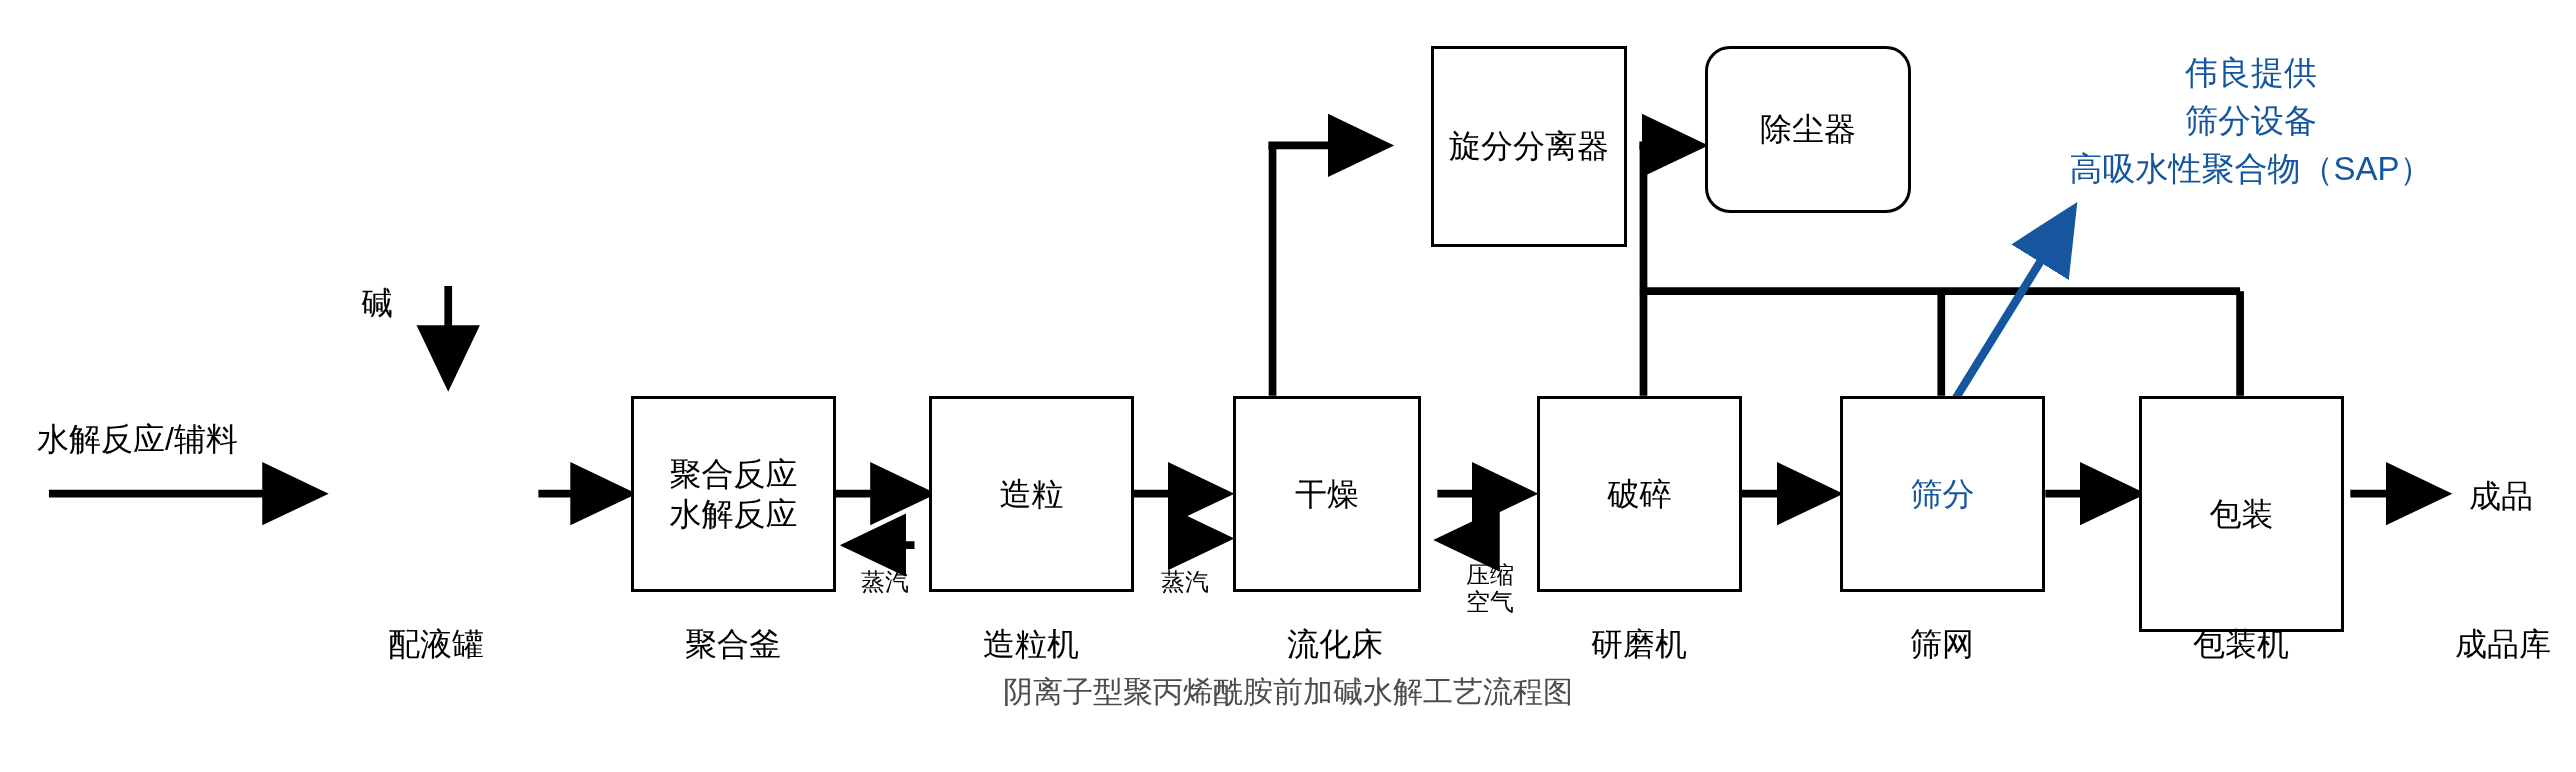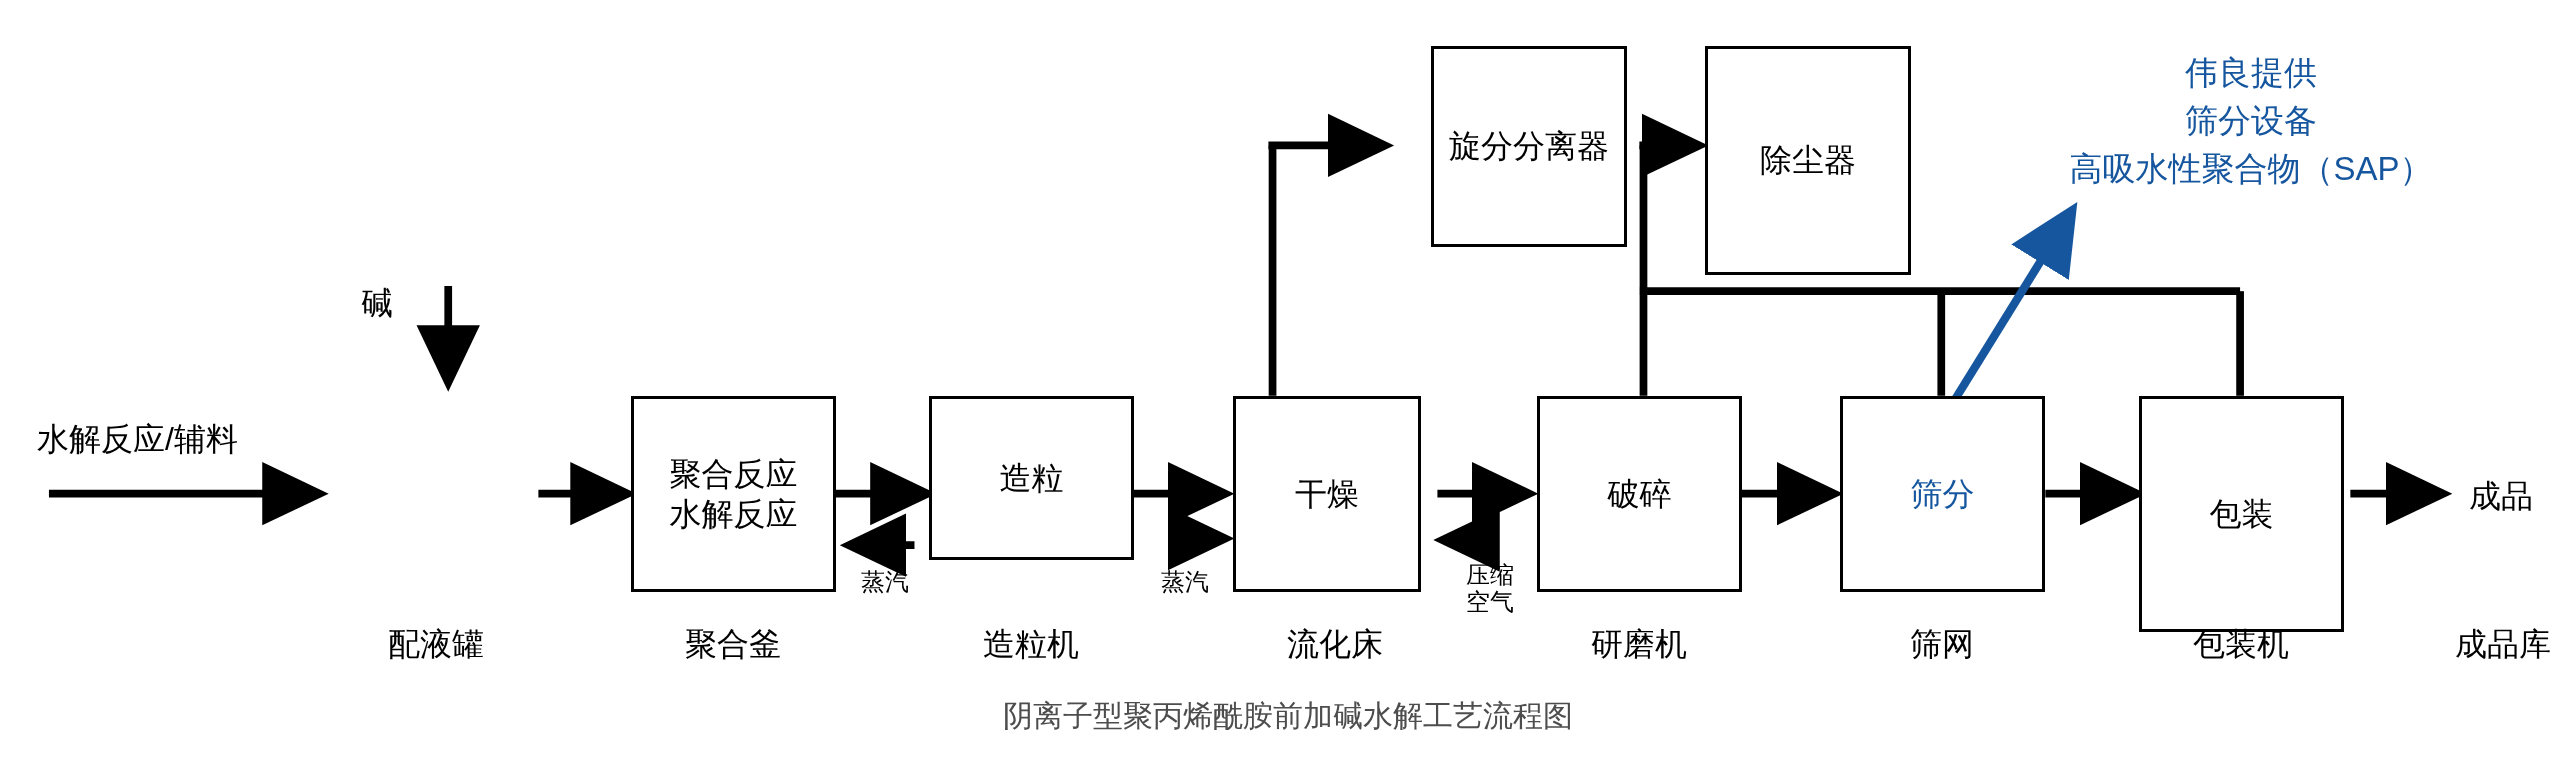--- a/index.html
+++ b/index.html
@@ -160,31 +160,31 @@
       <line x1="4348" y1="565" x2="4348" y2="768"></line>
     </g>
 
     <line x1="3762" y1="828" x2="4022" y2="408" stroke="#15569F" stroke-width="16" marker-end="url(#ahb)"></line>
   </svg>
 
   <div class="abox" style="left:1391px; top:46px; width:196px; height:201px;margin-left:40px;">
     <span class="bline">旋分分离器</span>
   </div>
 
-  <div class="abox" style="left:1705px; top:46px; width:206px; height:229px;">
+  <div class="abox" style="left:1705px; top:46px; width:206px; height:167px;border-radius:25px;">
     <span class="bline">除尘器</span>
   </div>
 
 
   <div class="pbox" style="left:631px; top:396px; width:205px; height:196px;">
     <span class="bline">聚合反应</span>
     <span class="bline">水解反应</span>
   </div>
 
-  <div class="pbox" style="left:929px; top:396px; width:205px; height:164px;">
+  <div class="pbox" style="left:929px; top:396px; width:205px; height:196px;">
     <span class="bline">造粒</span>
   </div>
 
   <div class="pbox" style="left:1233px; top:396px; width:188px; height:196px;">
     <span class="bline">干燥</span>
   </div>
 
   <div class="pbox" style="left:1537px; top:396px; width:205px; height:196px;">
     <span class="bline">破碎</span>
   </div>
@@ -220,16 +220,16 @@
   </div>
 
   <div class="flowtext" style="left:2469px; top:475px;">成品</div>
 
   <div class="annot" style="left:2251px; top:49px;">
     <div>伟良提供</div>
     <div>筛分设备</div>
     <div>高吸水性聚合物（SAP）</div>
   </div>
 
-  <div class="caption" style="left:1288px; top:672px;margin-top:24px;">阴离子型聚丙烯酰胺前加碱水解工艺流程图</div>
+  <div class="caption" style="left:1288px; top:672px;">阴离子型聚丙烯酰胺前加碱水解工艺流程图</div>
 
 </div>
 
 
 </body></html>

